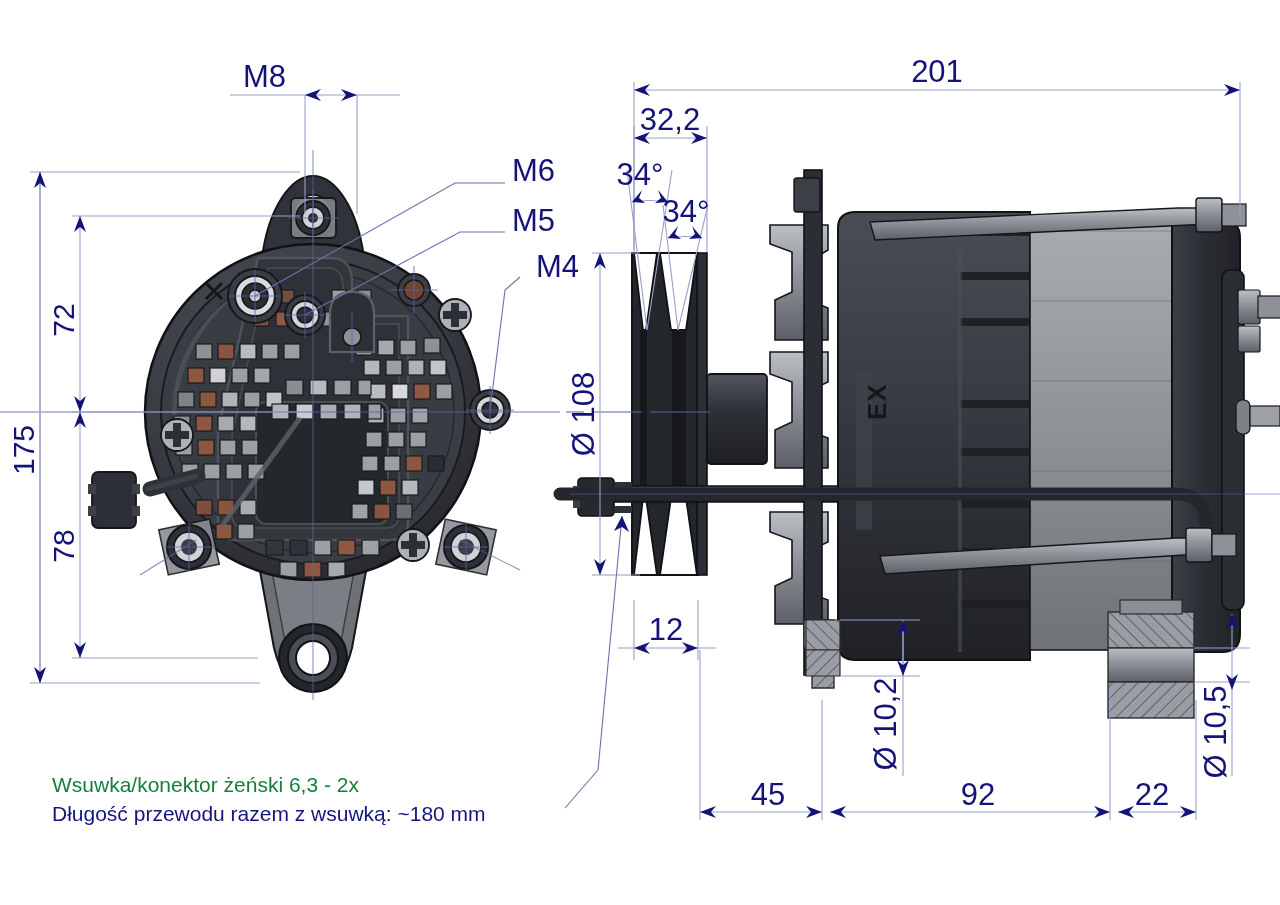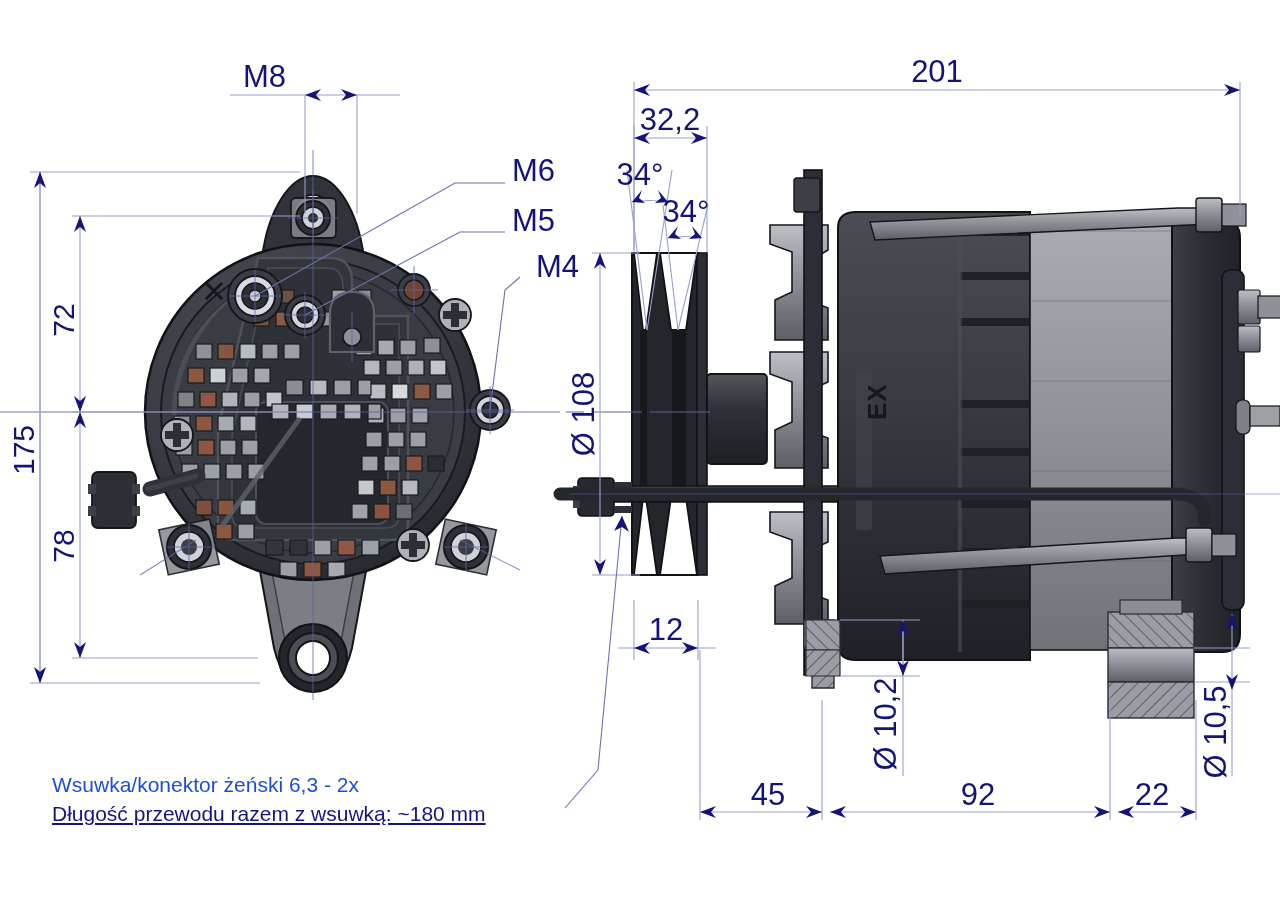--- a/index.html
+++ b/index.html
@@ -525,17 +525,17 @@
   </g>
 
   <g>
     <path class="leader" d="M598 770 L565 808"></path>
     <path class="leader" d="M598 770 L622 516"></path>
     <path class="arw" d="M622 516 l-8 15 l8 -4 l7 5 z"></path>
   </g>
 </svg>
 
 <div style="position:absolute;left:52px;top:770px;width:520px;">
-  <div style="color:#1d4ed8;font-size:21px;line-height:29px;white-space:nowrap;">Wsuwka/konektor żeński 6,3 - 2x</div>
-  <div style="color:#151580;font-size:21px;line-height:29px;white-space:nowrap;text-decoration:underline;">Długość przewodu razem z wsuwką: ~180 mm</div>
+  <div style="color:#15803d;font-size:21px;line-height:29px;white-space:nowrap;">Wsuwka/konektor żeński 6,3 - 2x</div>
+  <div style="color:#151580;font-size:21px;line-height:29px;white-space:nowrap;">Długość przewodu razem z wsuwką: ~180 mm</div>
 </div>
 
 </div>
 
 </body></html>

